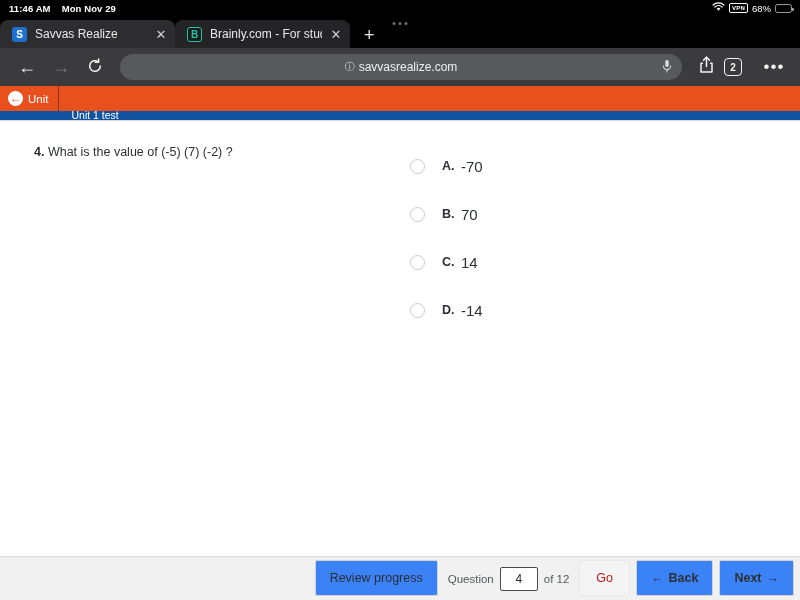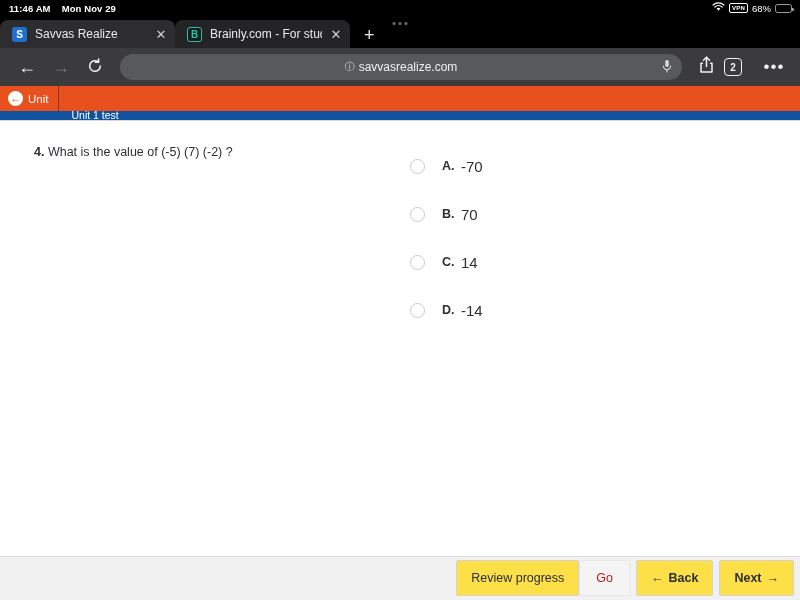--- a/index.html
+++ b/index.html
@@ -140,21 +140,21 @@
   }
   .choice-value { font-size: 15px; color: #2c2f33; margin-left: 4px; }
 
   
   .bottombar {
     position: absolute; left: 0; right: 0; bottom: 0; height: 44px;
     background: #f1f1f1; border-top: 1px solid #d9d9d9;
     display: flex; align-items: stretch; justify-content: flex-end;
   }
   .btn {
-    background: #fde047; border: 1px solid #d2d2d2;
+    background: #3b82f6; border: 1px solid #d2d2d2;
     font-size: 12.5px; color: #2c2f33;
     display: flex; align-items: center; justify-content: center;
     padding: 0 14px; margin: 3px 0 4px 0;
     border-radius: 2px;
   }
   .btn-review { margin-left: 0; }
   .qnav {
     display: flex; align-items: center; gap: 6px;
     padding: 0 10px; font-size: 11.5px; color: #55585c;
   }
@@ -293,20 +293,25 @@
         <span class="radio"></span>
         <span class="choice-letter">D.</span>
         <span class="choice-value">-14</span>
       </div>
     </div>
   </div>
 
   <div class="bottombar">
     <div class="btn btn-review">Review progress</div>
 
+    <div class="qnav">
+      <span>Question</span>
+      <span class="qinput">4</span>
+      <span>of 12</span>
+    </div>
 
     <div class="btn btn-go">Go</div>
     <div class="btn-gap"></div>
 
     <div class="btn btn-back">
       <span>←</span>
       <span>Back</span>
     </div>
     <div class="btn-gap"></div>
 

